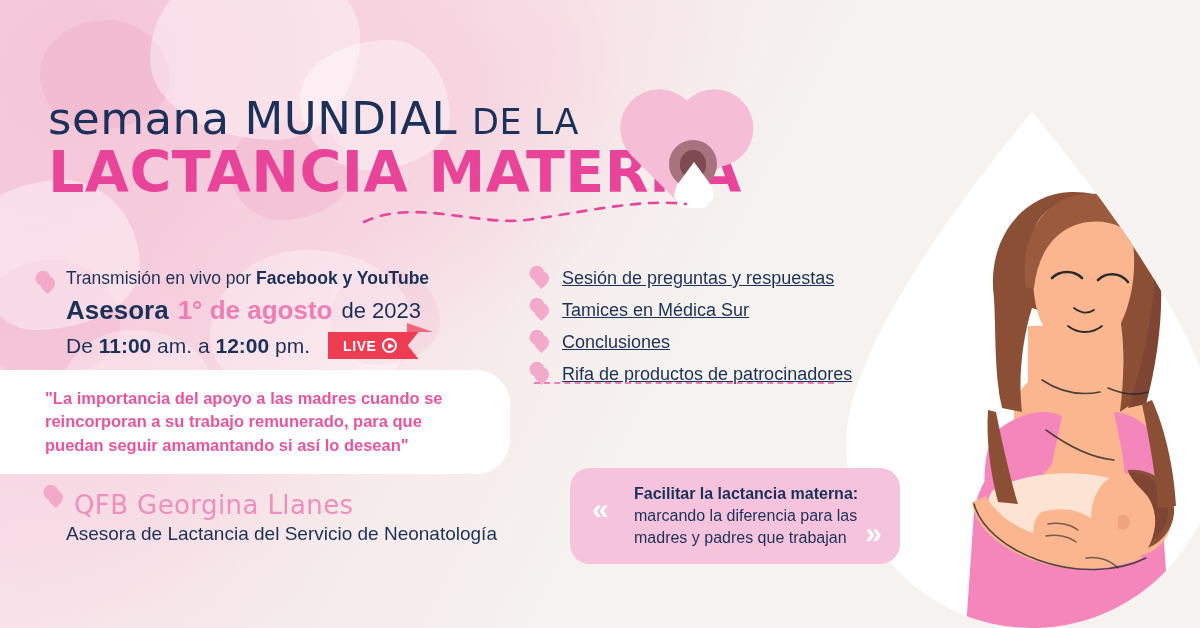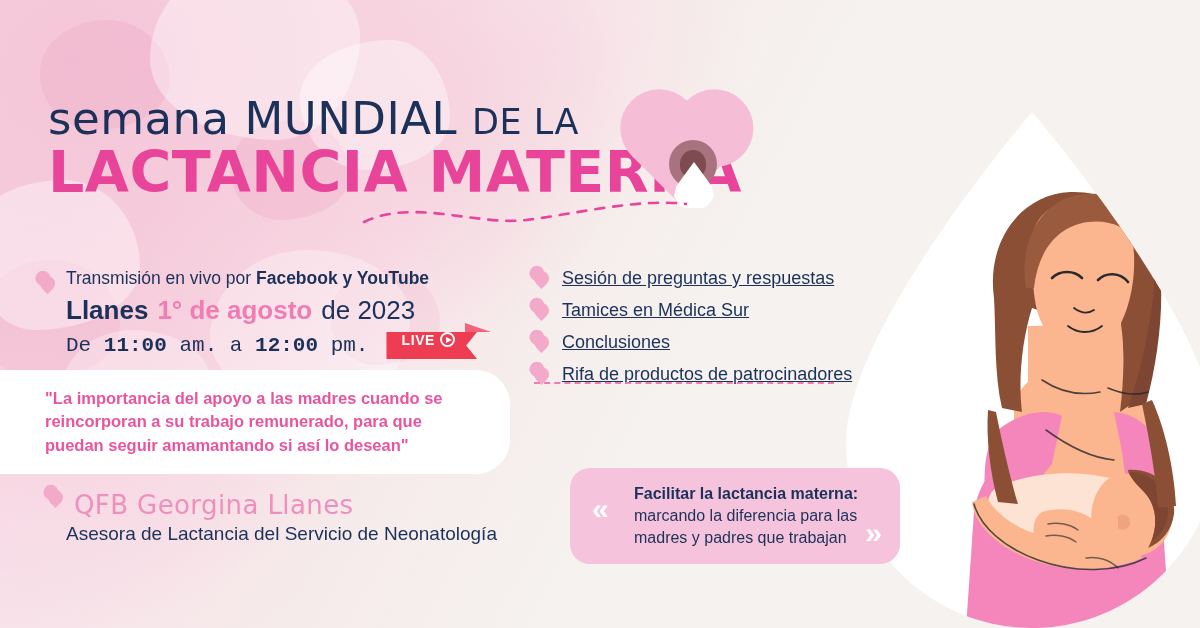--- a/index.html
+++ b/index.html
@@ -119,27 +119,27 @@
     white-space:nowrap;
   }
   .info-line-0 b { font-weight:700; }
 
   .info-line-1 {
     display:flex; align-items:center;
     margin-top:6px; white-space:nowrap;
   }
   .info-line-1 .day  { font-size:26px; font-weight:700; color:#1B3159; }
   .info-line-1 .date { font-size:26px; font-weight:700; color:#F07CB4; margin-left:9px; }
-  .info-line-1 .year { font-size:26px; font-weight:400; color:#1B3159; margin-left:9px; }
+  .info-line-1 .year { font-size:22px; font-weight:400; color:#1B3159; margin-left:9px; }
 
   .info-line-2 {
     display:flex; align-items:center;
     margin-top:6px; white-space:nowrap;
   }
-  .info-line-2 .time { font-size:21px; color:#1B3159;font-family:Liberation Mono, monospace; }
+  .info-line-2 .time { font-size:21px; color:#1B3159; }
   .info-line-2 .time b { font-weight:700; }
 
   
   .heart-bullet {
     width:15px; height:15px; flex:0 0 15px;
     background:#F3A9C9;
     border-radius:50% 50% 50% 0;
     transform:rotate(-45deg);
     position:relative;
   }
@@ -148,21 +148,21 @@
     width:100%; height:100%; background:#F3A9C9; border-radius:50%;
     transform:translateX(-50%);
   }
   .bullet-slot { position:absolute; left:-26px; top:8px; }
 
   
   .live-badge {
     position:relative;
     margin-left:18px;
     height:27px;
-    display:flex; 
+    display:flex; align-items:center;
     padding:0 13px 0 15px;
     background:#EE3C53;
     color:#fff;
     font-size:14px; font-weight:700; letter-spacing:.6px;
     clip-path:polygon(0 0, 100% 0, 88% 50%, 100% 100%, 0 100%);
     padding-right:22px;
   }
   .live-badge .play {
     width:15px; height:15px; margin-left:5px;
     border:2px solid #fff; border-radius:50%;
@@ -358,21 +358,21 @@
 
   <div class="info-block">
     <div class="info-line-0">
       <span>Transmisión en vivo por </span><b>Facebook y YouTube</b>
     </div>
 
     <div class="info-line-1">
       <div class="bullet-slot">
         <div class="heart-bullet"></div>
       </div>
-      <span class="day">Llanes</span>
+      <span class="day">Asesora</span>
       <span class="date">1° de agosto</span>
       <span class="year">de 2023</span>
     </div>
 
     <div class="info-line-2">
       <span class="time"><span>De </span><b>11:00</b><span> am. a </span><b>12:00</b><span> pm.</span></span>
 
       <div class="live-wrap">
         <div class="live-flag"></div>
         <div class="live-badge">

